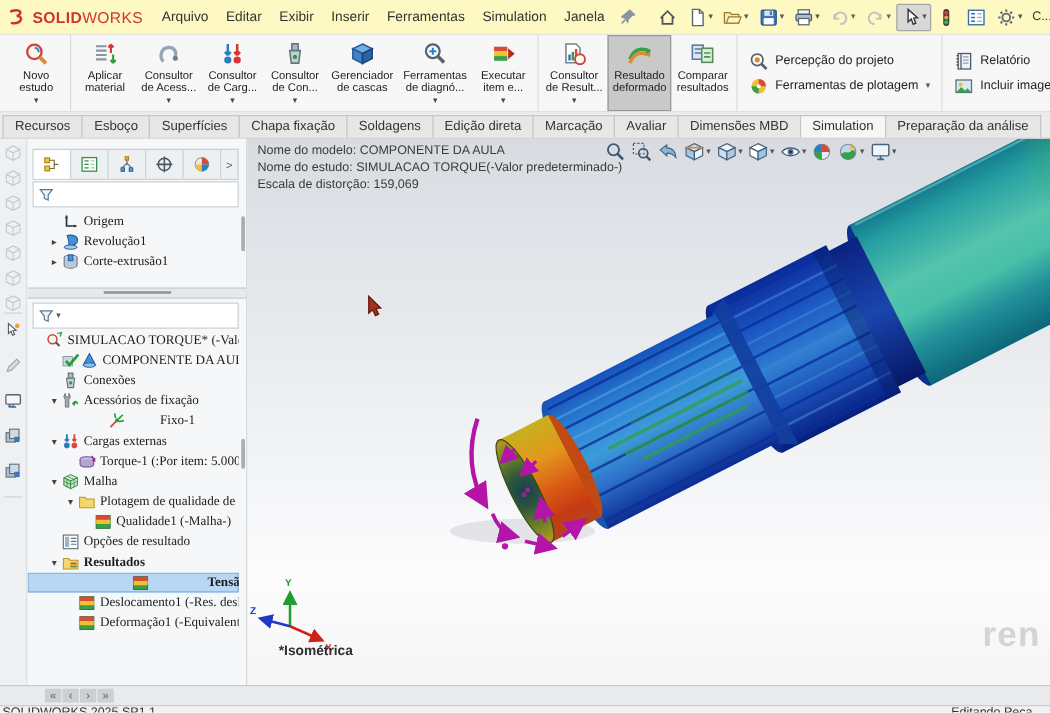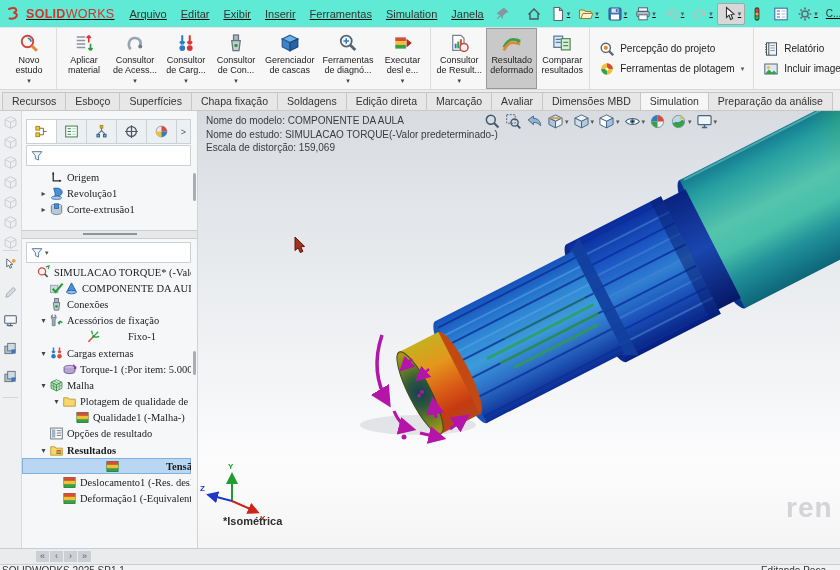--- a/index.html
+++ b/index.html
@@ -3,21 +3,21 @@
 <meta charset="utf-8">
 <style>
   html,body{margin:0;padding:0;}
   body{width:840px;height:570px;overflow:hidden;font-family:"Liberation Sans",sans-serif;background:#fff;position:relative;}
   .app{width:840px;height:570px;display:flex;flex-direction:column;}
   .ic{display:inline-flex;flex-shrink:0;}
   .ic svg{width:100%;height:100%;display:block;}
   .caret{font-size:7px;color:#555;margin-left:1px;line-height:1;}
 
   
-  .menu-bar{height:27px;background:#5eead4;display:flex;align-items:center;flex-shrink:0;overflow:hidden;border-bottom:1px solid #e3e3e3;text-decoration:underline;}
+  .menu-bar{height:27px;background:#fef9c3;display:flex;align-items:center;flex-shrink:0;overflow:hidden;border-bottom:1px solid #e3e3e3;}
   .logo{display:flex;align-items:center;padding:0 8px 0 6px;flex-shrink:0;}
   .logo-mark{margin-right:3px;}
   .logo-bold{color:#d0342a;font-weight:700;font-size:12.5px;letter-spacing:.3px;}
   .logo-light{color:#d0342a;font-weight:400;font-size:12.5px;letter-spacing:.3px;}
   .menu-items{display:flex;height:100%;flex-shrink:0;}
   .menu-item{padding:0 7px;font-size:11px;color:#333;display:flex;align-items:center;flex-shrink:0;}
   .pin{width:15px;height:15px;margin:0 4px;flex-shrink:0;}
   .qa-row{display:flex;align-items:center;flex-shrink:0;margin-left:8px;}
   .qa{display:flex;align-items:center;padding:2px 3px;border:1px solid transparent;border-radius:2px;flex-shrink:0;}
   .qa.active{background:#d8d8d8;border-color:#a5a5a5;}
@@ -314,21 +314,21 @@
         <div class="tb-btn">
           <div class="tb-ico"><span class="ic" style="width:20px;height:20px">
               <svg viewBox="0 0 16 16">
                 <rect x="1.8" y="3.5" width="8.5" height="3" fill="#d84b3a"></rect>
                 <rect x="1.8" y="6.5" width="8.5" height="3" fill="#f0c030"></rect>
                 <rect x="1.8" y="9.5" width="8.5" height="3" fill="#37a048"></rect>
                 <path d="M10.8 4.5 L15 8 L10.8 11.5 Z" fill="#b42b1e"></path>
               </svg>
             </span></div>
           <span>Executar</span>
-          <span>desl e...</span>
+          <span>item e...</span>
           <span class="tb-caret">▾</span>
         </div>
       </div>
       <div class="tb-group">
         <div class="tb-btn">
           <div class="tb-ico"><span class="ic" style="width:20px;height:20px">
               <svg viewBox="0 0 16 16">
                 <path d="M3 1.8 H9.5 L12 4.3 V13.8 H3 Z" fill="#fff" stroke="#77828c"></path>
                 <rect x="4.5" y="8.5" width="1.6" height="3.8" fill="#2a7dc0"></rect>
                 <rect x="6.6" y="6.8" width="1.6" height="5.5" fill="#37a048"></rect>

